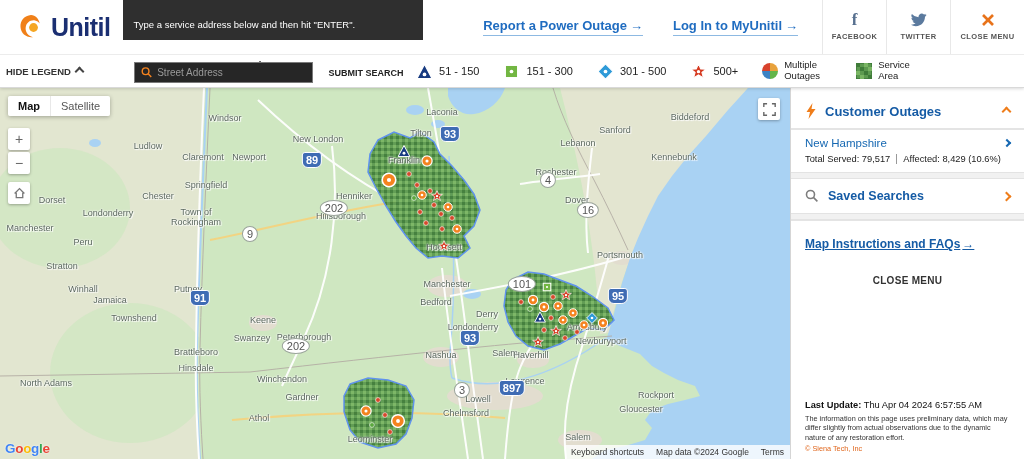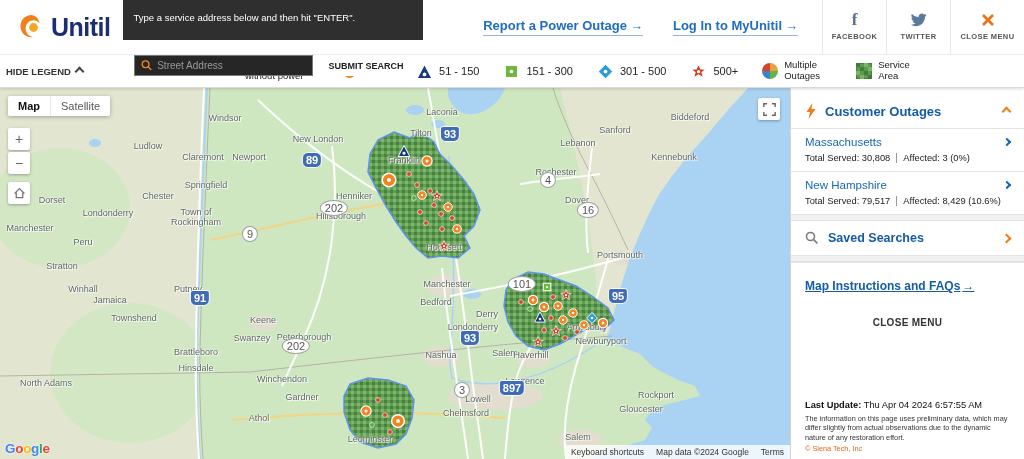--- a/index.html
+++ b/index.html
@@ -3,21 +3,21 @@
 <meta charset="utf-8">
 <style>
   * { box-sizing: border-box; margin: 0; padding: 0; }
   body { width:1024px; height:459px; overflow:hidden; font-family:"Liberation Sans", sans-serif; background:#fff; }
   #app { width:1024px; height:459px; display:flex; flex-direction:column; position:relative; }
 
   
   header { height:55px; flex:none; display:flex; align-items:center; background:#fff; position:relative; z-index:6; border-bottom:1px solid #ececec; }
   .brand { display:flex; align-items:center; gap:5px; margin-left:16px; flex:none; }
   .brand-text { font-size:25px; font-weight:bold; color:#1b2f72; letter-spacing:-0.5px; }
-  .search-panel { width:300px; height:40px; background:#2f2f2f; margin-left:12px; align-self:flex-start; padding:12px 11px; flex:none; }
+  .search-panel { width:300px; height:40px; background:#2f2f2f; margin-left:12px; align-self:flex-start; padding:19px 11px; flex:none; }
   .sp-instr { color:#fff; font-size:9.5px; margin-bottom:6px; white-space:nowrap; }
   .sp-row { display:flex; gap:7px; align-items:center;margin-top:32px; }
   .sp-input { flex:1; display:flex; align-items:center; gap:5px; background:#262626; border:1px solid #7a7a7a; height:21px; padding:0 6px; }
   .sp-input input { background:transparent; border:0; outline:0; color:#ddd; font-size:10px; width:100%; font-family:inherit; }
   .sp-input input::placeholder { color:#9a9a9a; }
   .sp-btn { background:#fff; border:0; font-size:9px; font-weight:bold; color:#222; height:21px; padding:0 8px; white-space:nowrap; cursor:pointer; font-family:inherit; }
   .hlinks { display:flex; gap:30px; margin-left:auto; align-items:center; }
   .hlink { color:#1f6cc0; font-size:13px; font-weight:bold; text-decoration:none; border-bottom:1px solid #8db9e2; padding-bottom:2px; cursor:pointer; white-space:nowrap; }
   .hlink::after { content:"\2192"; margin-left:3px; }
   .social { display:flex; margin-left:24px; align-self:stretch; }
@@ -321,21 +321,21 @@
           <div class="town" style="left: 656px; top: 307px;">Rockport</div>
           <div class="town" style="left: 302px; top: 309px;">Gardner</div>
           <div class="town" style="left: 478px; top: 311px;">Lowell</div>
           <div class="town" style="left: 641px; top: 321px;">Gloucester</div>
           <div class="town" style="left: 466px; top: 325px;">Chelmsford</div>
           <div class="town" style="left: 259px; top: 330px;">Athol</div>
           <div class="town" style="left: 370px; top: 351px;">Leominster</div>
           <div class="town" style="left: 578px; top: 349px;">Salem</div>
         </div>
       <div class="layer" id="shieldLayer">
-          <div class="shield i" style="left: 312px; top: 72px; border-radius: 6px;">89</div>
+          <div class="shield i" style="left: 312px; top: 72px;">89</div>
           <div class="shield i" style="left: 450px; top: 46px;">93</div>
           <div class="shield i" style="left: 470px; top: 250px;">93</div>
           <div class="shield i" style="left: 618px; top: 208px;">95</div>
           <div class="shield i" style="left: 512px; top: 300px;">897</div>
           <div class="shield i" style="left: 200px; top: 210px;">91</div>
           <div class="shield s" style="left: 334px; top: 120px;">202</div>
           <div class="shield s" style="left: 296px; top: 258px;">202</div>
           <div class="shield s" style="left: 522px; top: 196px;">101</div>
           <div class="shield s" style="left: 588px; top: 122px;">16</div>
           <div class="shield s" style="left: 548px; top: 92px;">4</div>
@@ -527,31 +527,20 @@
     <aside>
       <div class="sb-header">
         <svg width="12" height="16" viewBox="0 0 10 16">
           <path d="M6.5 0 L0.5 9 H4 L2.5 16 L9.5 6 H5.5 Z" fill="#ef7d1a"></path>
         </svg>
         <span class="sb-title">Customer Outages</span>
         <span class="chev chev-u chev-orange"></span>
       </div>
       <div class="divider"></div>
 
-      <div class="region">
-        <div class="region-top">
-          <span class="region-name">Massachusetts</span>
-          <span class="chev chev-r chev-blue"></span>
-        </div>
-        <div class="region-stats">
-          <span>Total Served: 30,808</span>
-            <span class="vbar"></span>
-            <span>Affected: 3 (0%)</span>
-        </div>
-      </div>
       <div class="divider"></div>
 
       <div class="region">
         <div class="region-top">
           <span class="region-name">New Hampshire</span>
           <span class="chev chev-r chev-blue"></span>
         </div>
         <div class="region-stats">
           <span>Total Served: 79,517</span>
             <span class="vbar"></span>

